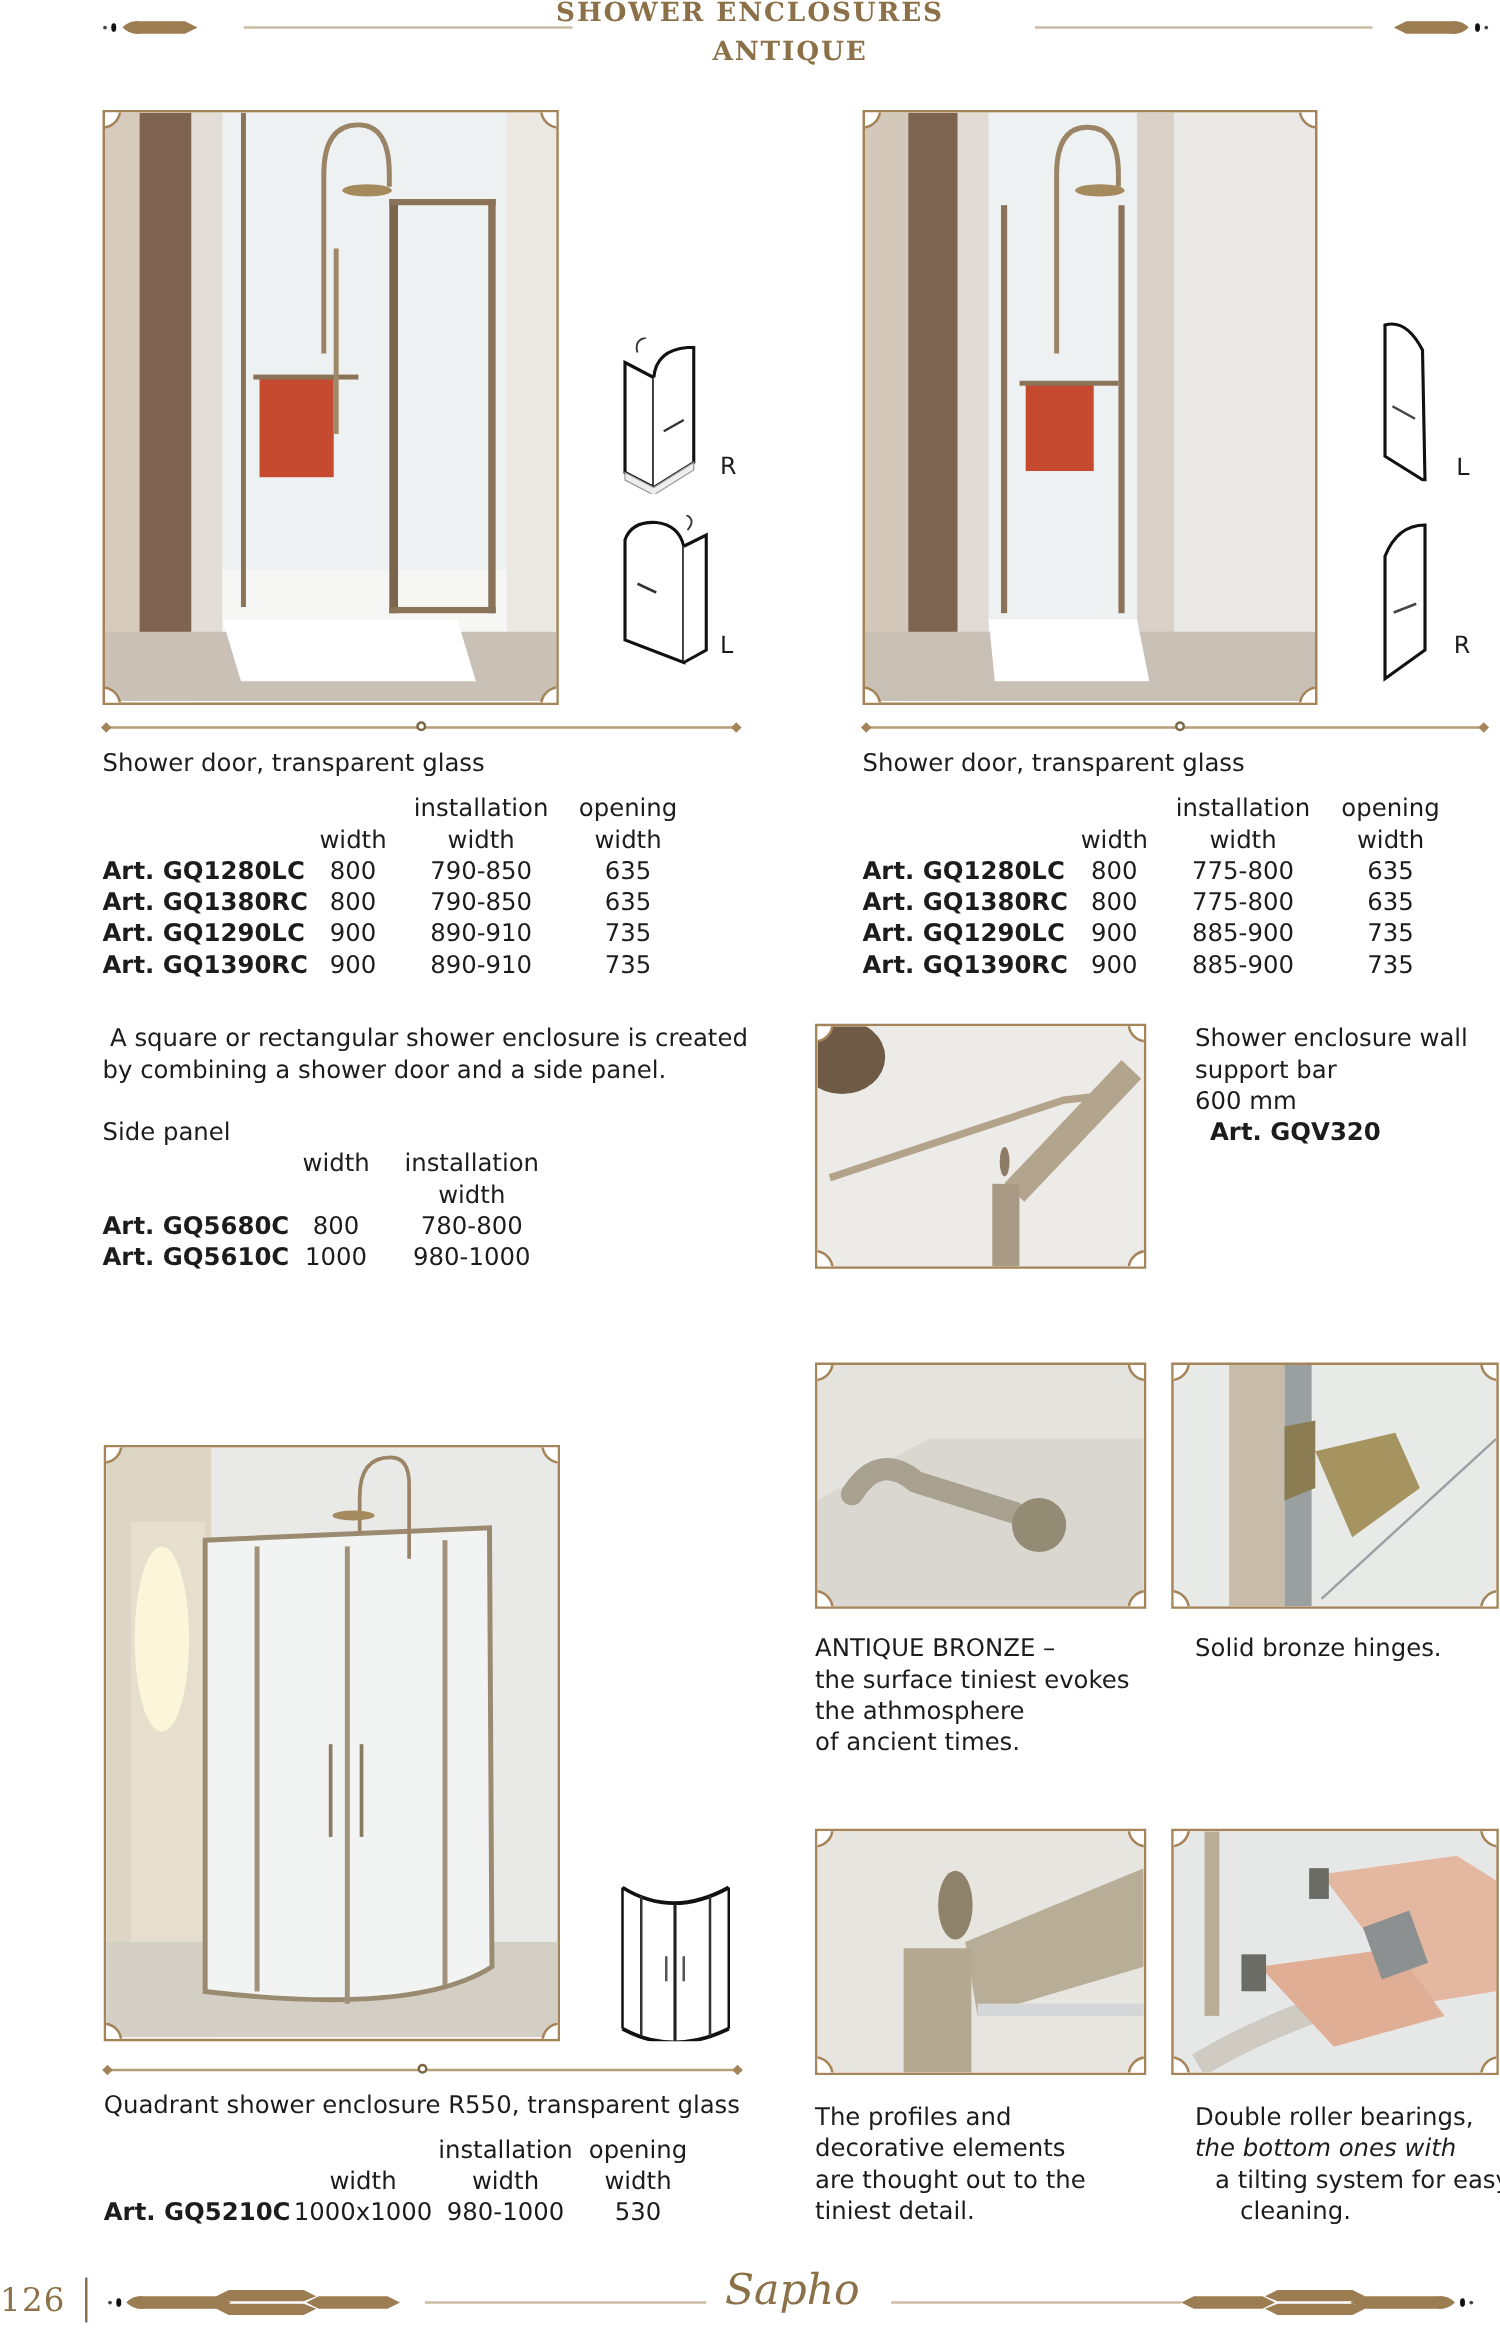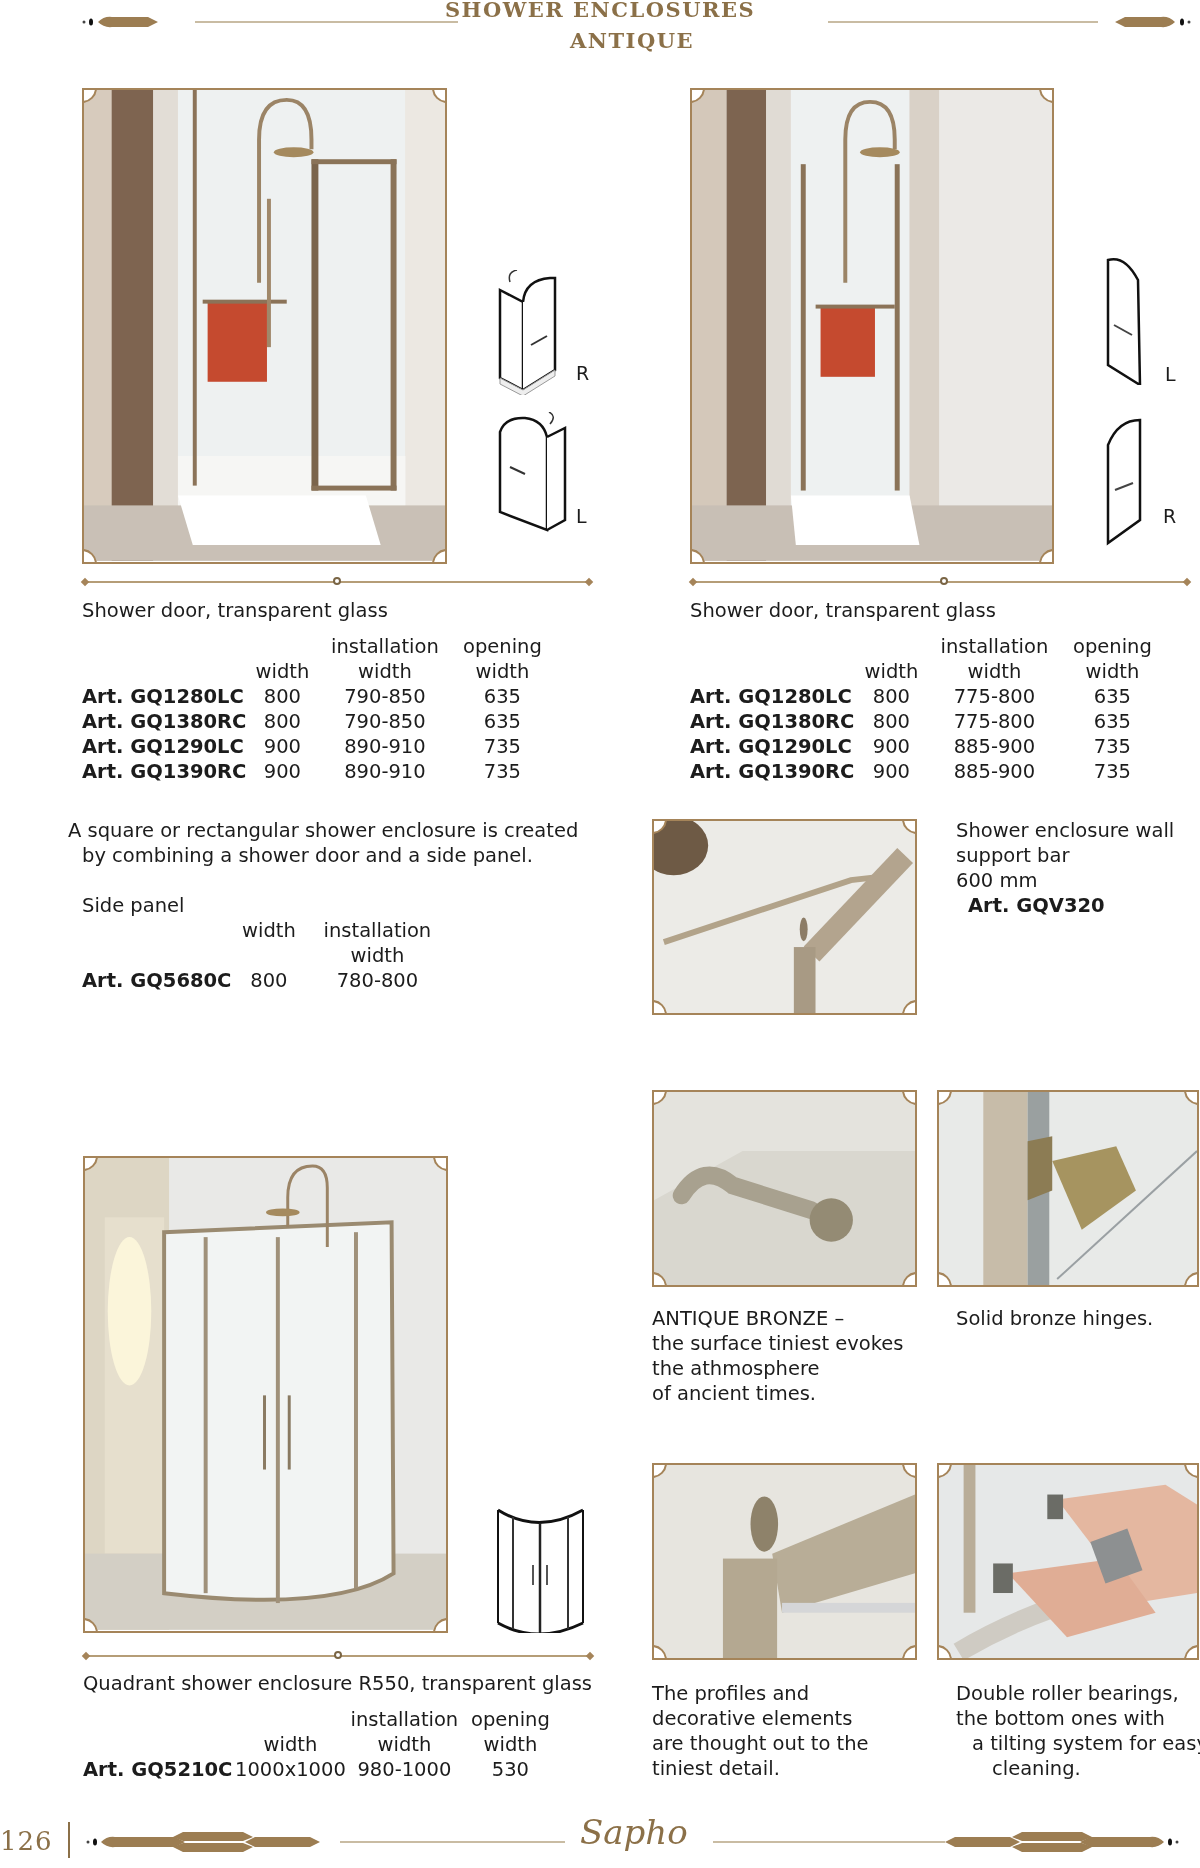--- a/index.html
+++ b/index.html
@@ -236,39 +236,44 @@
       </tr>
   <tr>
         <td class="art">Art. GQ1390RC</td>
         <td class="num">900</td>
         <td class="num">885-900</td>
         <td class="num">735</td>
       </tr>
 </tbody>
   </table>
 
-<div class="txt" style="left:68px;top:818px;">A square or rectangular shower enclosure is created</div>
+<div class="txt" style="left:88px;top:818px;">A square or rectangular shower enclosure is created</div>
 <div class="txt" style="left:82px;top:843px;">by combining a shower door and a side panel.</div>
 <div class="txt" style="left:82px;top:893px;">Side panel</div>
 <table class="spec" style="left:82px;top:918px;">
   <tbody>
       <tr>
     <th style="width:145px"></th>
     <th style="width:75px;vertical-align:top;">
           <div>width</div>
         </th>
     <th style="width:142px">
           <div>installation</div>
           <div>width</div>
         </th>
   </tr>
   <tr>
         <td class="art">Art. GQ5680C</td>
         <td class="num">800</td>
         <td class="num">780-800</td>
+      </tr>
+  <tr>
+        <td class="art">Art. GQ5610C</td>
+        <td class="num">1000</td>
+        <td class="num">980-1000</td>
       </tr>
 </tbody>
   </table>
 
 <div class="photo" style="left:652px;top:819px;width:265px;height:196px;">
   <svg class="scene" viewBox="0 0 265 196" preserveAspectRatio="none">
     <rect width="265" height="196" fill="#ecebe7"></rect>
     <ellipse cx="20" cy="25" rx="35" ry="30" fill="#6e5a45"></ellipse>
     <path d="M10 123 L200 60 L245 55" stroke="#b2a38a" stroke-width="6" fill="none"></path>
     <path d="M255 35 L160 135" stroke="#b3a48e" stroke-width="22"></path>
@@ -413,21 +418,21 @@
         <td class="num">530</td>
       </tr>
 </tbody>
   </table>
 
 <div class="txt" style="left:652px;top:1681px;">The profiles and</div>
 <div class="txt" style="left:652px;top:1706px;">decorative elements</div>
 <div class="txt" style="left:652px;top:1731px;">are thought out to the</div>
 <div class="txt" style="left:652px;top:1756px;">tiniest detail.</div>
 <div class="txt" style="left:956px;top:1681px;">Double roller bearings,</div>
-<div class="txt" style="left:956px;top:1706px;">the bottom ones with</div>
+<div class="txt" style="left:956px;top:1706px;font-style:italic;">the bottom ones with</div>
 <div class="txt" style="left:956px;top:1731px;margin-left:16px;">a tilting system for easy</div>
 <div class="txt" style="left:992px;top:1756px;">cleaning.</div>
 
 <div>
   <div class="page-num">126</div>
   <div class="page-bar"></div>
   <svg class="orn" style="left:85px;top:1832px" width="260" height="20" viewBox="0 0 260 20">
     <circle cx="3" cy="10" r="1.5" fill="#444"></circle>
       <ellipse cx="10" cy="10" rx="2" ry="3.5" fill="#111"></ellipse>
     <path d="M16 10 Q22 4 30 5 L90 5 L100 10 L90 15 L30 15 Q22 16 16 10 Z" fill="#9c7d52"></path>

